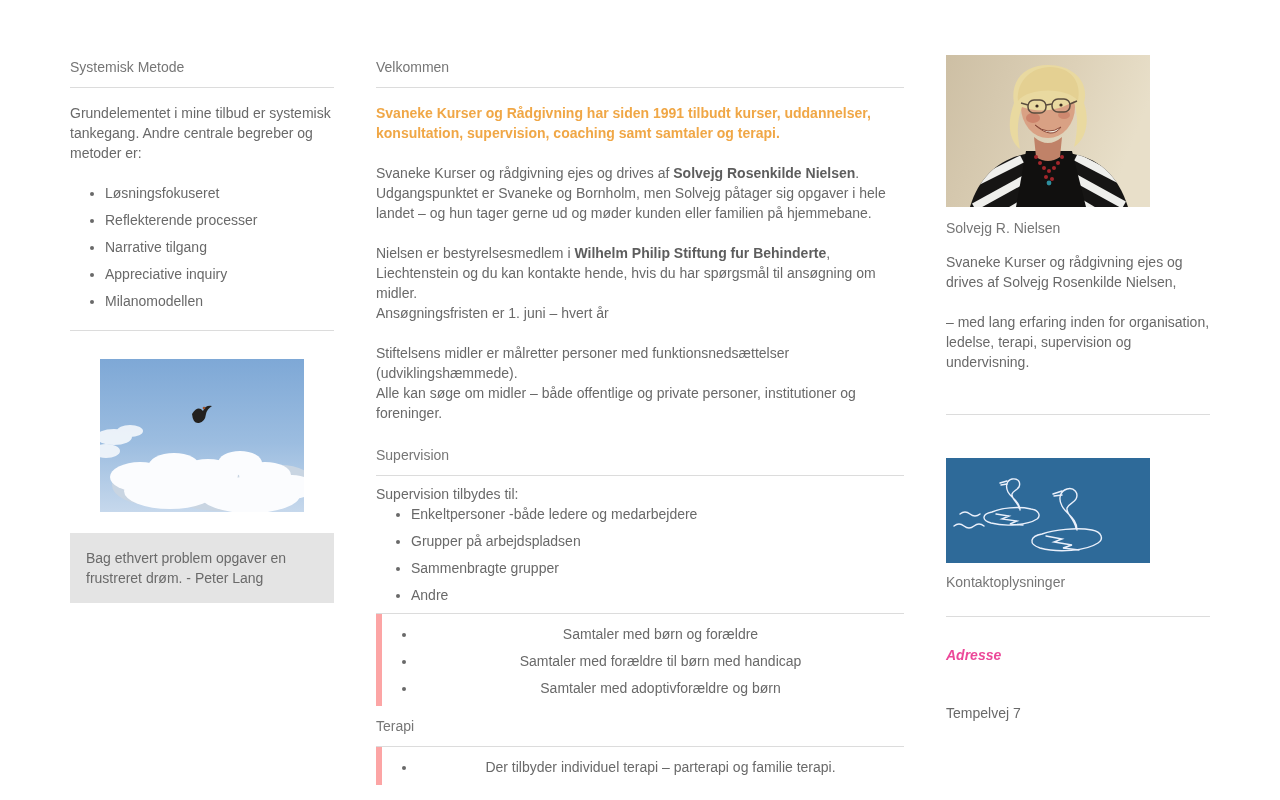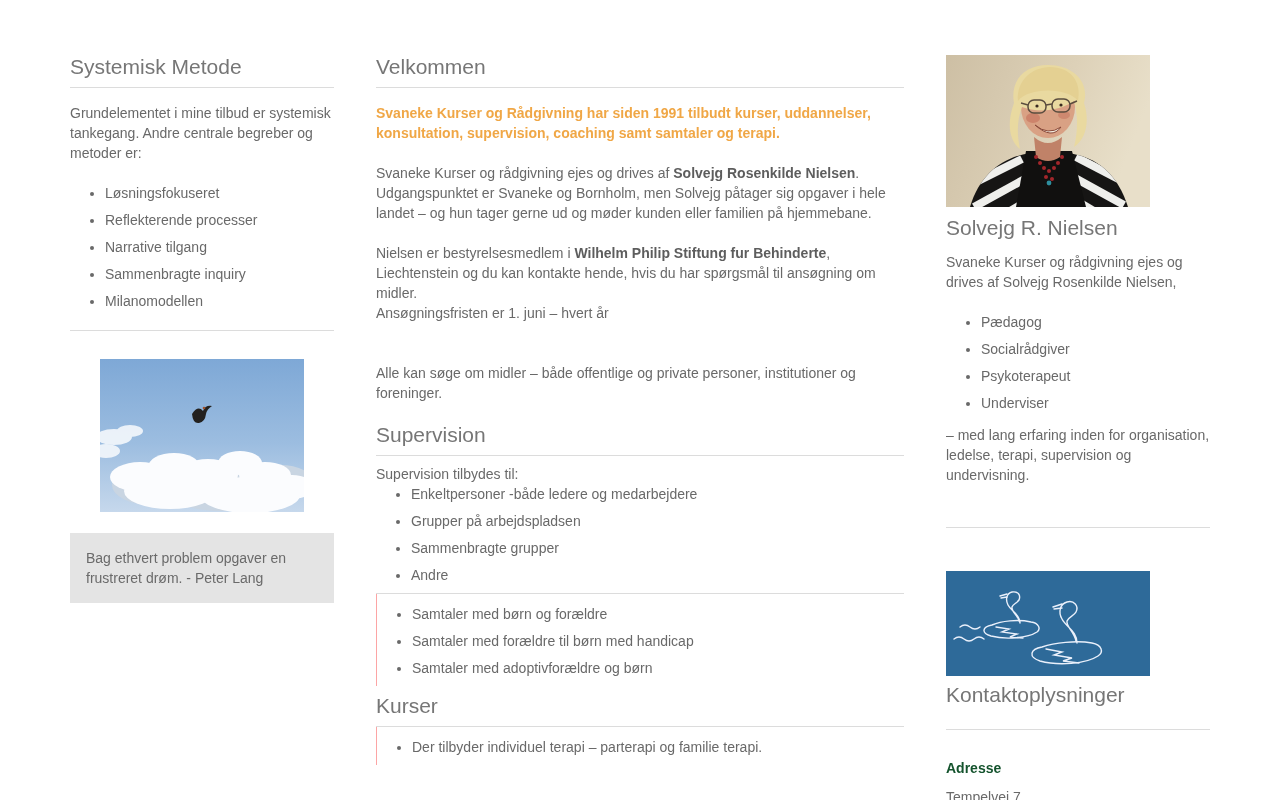--- a/index.html
+++ b/index.html
@@ -5,67 +5,67 @@
   html,body{margin:0;padding:0;}
   body{
     width:1280px;height:800px;overflow:hidden;background:#ffffff;
     font-family:"Liberation Sans",sans-serif;
     font-size:14px;line-height:20px;color:#696969;
   }
   .container{display:flex;gap:42px;padding:55px 70px 0 70px;box-sizing:border-box;width:1280px;}
   .col-side{width:264px;flex:none;}
   .col-mid{width:528px;flex:none;}
 
-  h2{font-size:21px;font-weight:400;color:#767676;margin:0 0 8px;line-height:24px;}
+  h2{font-size:14px;font-weight:400;color:#767676;margin:0 0 8px;line-height:24px;}
   p{margin:12px 0 20px;}
   strong{color:#5d5d5d;font-weight:700;text-align:center;}
   ul{list-style:disc;margin:0;padding:0 0 0 35px;}
   li{margin:0 0 7px;}
 
   hr.rule{border:0;border-top:1px solid #dcdcdc;margin:0 0 15px;}
   hr.rule-8{margin-bottom:8px;}
   hr.rule-0{margin-bottom:0;}
   hr.rule-28{margin-bottom:28px;}
   hr.rule-logo{margin:0 0 43px;}
 
   .methods-list{margin-bottom:19px;}
   .sky-figure{margin:28px 0 0;text-align:center;}
   .sky-figure svg{display:block;margin:0 auto;}
   .quote-box{background:#e4e4e4;padding:15px 16px;margin-top:21px;color:#6a6a6a;}
   .quote-box p{margin:0;}
 
   .lead{color:#f0a746;font-weight:700;}
   .supervision-intro{margin:0;}
   .supervision-list{margin-bottom:8px;}
-  .bordered-list{border-left:1px solid #fca5a5;padding-top:10px;padding-bottom:1px;margin-bottom:8px;}
+  .bordered-list{border-left:6px solid #fca5a5;padding-top:10px;padding-bottom:1px;margin-bottom:8px;text-align:center;}
 
   .portrait-figure{margin:0 0 4px;}
   .name-heading{margin:2px 0 8px;}
   .roles-list{margin-bottom:12px;}
   .experience{text-align:left;margin:0 0 42px;}
   .logo-figure{margin:0 0 2px;}
   .contact-heading{margin:0 0 12px;}
-  .address-label{font-weight:700;color:#14532d;margin:0 0 9px;}
+  .address-label{font-weight:700;color:#ec4899;margin:0 0 38px;font-style:italic;}
   .address-line{margin:0;}
   figure{margin:0;}
 </style>
 </head>
 <body>
 
 <div class="container">
 
   <aside class="col-side">
     <h2>Systemisk Metode</h2>
     <hr class="rule">
     <p>Grundelementet i mine tilbud er systemisk tankegang. Andre centrale begreber og metoder er:</p>
     <ul class="methods-list">
       <li>Løsningsfokuseret</li>
       <li>Reflekterende processer</li>
       <li>Narrative tilgang</li>
-      <li>Sammenbragte inquiry</li>
+      <li>Appreciative inquiry</li>
       <li>Milanomodellen</li>
     </ul>
     <hr class="rule rule-0">
     <figure class="sky-figure">
       <svg width="204" height="153" viewBox="0 0 204 153">
         <defs>
           <linearGradient id="skyGrad" x1="0" y1="0" x2="0" y2="1">
             <stop offset="0" stop-color="#7ea8d6"></stop>
             <stop offset="0.55" stop-color="#9cbde0"></stop>
             <stop offset="1" stop-color="#c6d8ec"></stop>
@@ -105,40 +105,40 @@
       <p>Bag ethvert problem opgaver en frustreret drøm. - Peter Lang</p>
     </div>
   </aside>
 
   <main class="col-mid">
     <h2>Velkommen</h2>
     <hr class="rule">
     <p class="lead">Svaneke Kurser og Rådgivning har siden 1991 tilbudt kurser, uddannelser, konsultation, supervision, coaching samt samtaler og terapi.</p>
     <p><span>Svaneke Kurser og rådgivning ejes og drives af </span><strong>Solvejg Rosenkilde Nielsen</strong><span>. Udgangspunktet er Svaneke og Bornholm, men Solvejg påtager sig opgaver i hele landet – og hun tager gerne ud og møder kunden eller familien på hjemmebane.</span></p>
     <p><span>Nielsen er bestyrelsesmedlem i  </span><strong>Wilhelm Philip Stiftung fur Behinderte</strong><span>, Liechtenstein og du kan kontakte hende, hvis du har spørgsmål til ansøgning om midler.</span><br><span>Ansøgningsfristen er 1. juni – hvert år</span></p>
-    <p><br><span>Alle kan søge om midler – både offentlige og private personer, institutioner og foreninger.</span></p>
+    <p><span>Stiftelsens midler er målretter personer med funktionsnedsættelser (udviklingshæmmede).</span><br><span>Alle kan søge om midler – både offentlige og private personer, institutioner og foreninger.</span></p>
 
     <h2>Supervision</h2>
     <hr class="rule rule-8">
     <p class="supervision-intro">Supervision tilbydes til:</p>
     <ul class="supervision-list">
       <li>Enkeltpersoner -både ledere og medarbejdere</li>
       <li>Grupper på arbejdspladsen</li>
       <li>Sammenbragte grupper</li>
       <li>Andre</li>
     </ul>
 
     <hr class="rule rule-0">
     <ul class="bordered-list">
       <li>Samtaler med børn og forældre</li>
       <li>Samtaler med forældre til børn med handicap</li>
       <li>Samtaler med adoptivforældre og børn</li>
     </ul>
 
-    <h2>Kurser</h2>
+    <h2>Terapi</h2>
     <hr class="rule rule-0">
     <ul class="bordered-list">
       <li>Der tilbyder individuel terapi – parterapi og familie terapi.</li>
     </ul>
   </main>
 
   <aside class="col-side">
     <figure class="portrait-figure">
       <svg width="204" height="152" viewBox="0 0 204 152">
         <defs>
@@ -194,26 +194,20 @@
             <circle cx="112" cy="108" r="2"></circle>
           <circle cx="116" cy="102" r="2"></circle>
             <circle cx="100" cy="122" r="2"></circle>
             <circle cx="106" cy="124" r="2"></circle>
         </g>
         <circle cx="103" cy="128" r="2.4" fill="#2e8e9e"></circle>
       </svg>
     </figure>
     <h2 class="name-heading">Solvejg R. Nielsen</h2>
     <p>Svaneke Kurser og rådgivning ejes og drives af Solvejg Rosenkilde Nielsen,</p>
-    <ul class="roles-list">
-      <li>Pædagog</li>
-      <li>Socialrådgiver</li>
-      <li>Psykoterapeut</li>
-      <li>Underviser</li>
-    </ul>
     <p class="experience">– med lang erfaring inden for organisation, ledelse, terapi, supervision og undervisning.</p>
     <hr class="rule rule-logo">
     <figure class="logo-figure">
       <svg width="204" height="105" viewBox="0 0 204 105">
         <rect width="204" height="105" fill="#2e6a99"></rect>
         <g fill="none" stroke="#eaf0fb" stroke-width="1.4" stroke-linecap="round">
 
           <path d="M74,52 C74,43 65,40 62,34 C59,28 61,22 66,21 C72,20 75,24 73,29 C71,32 67,33 66,36 C65,41 72,44 73,50"></path>
           <path d="M61,23 l-7,2"></path>
             <path d="M61,26 l-6,1"></path>

